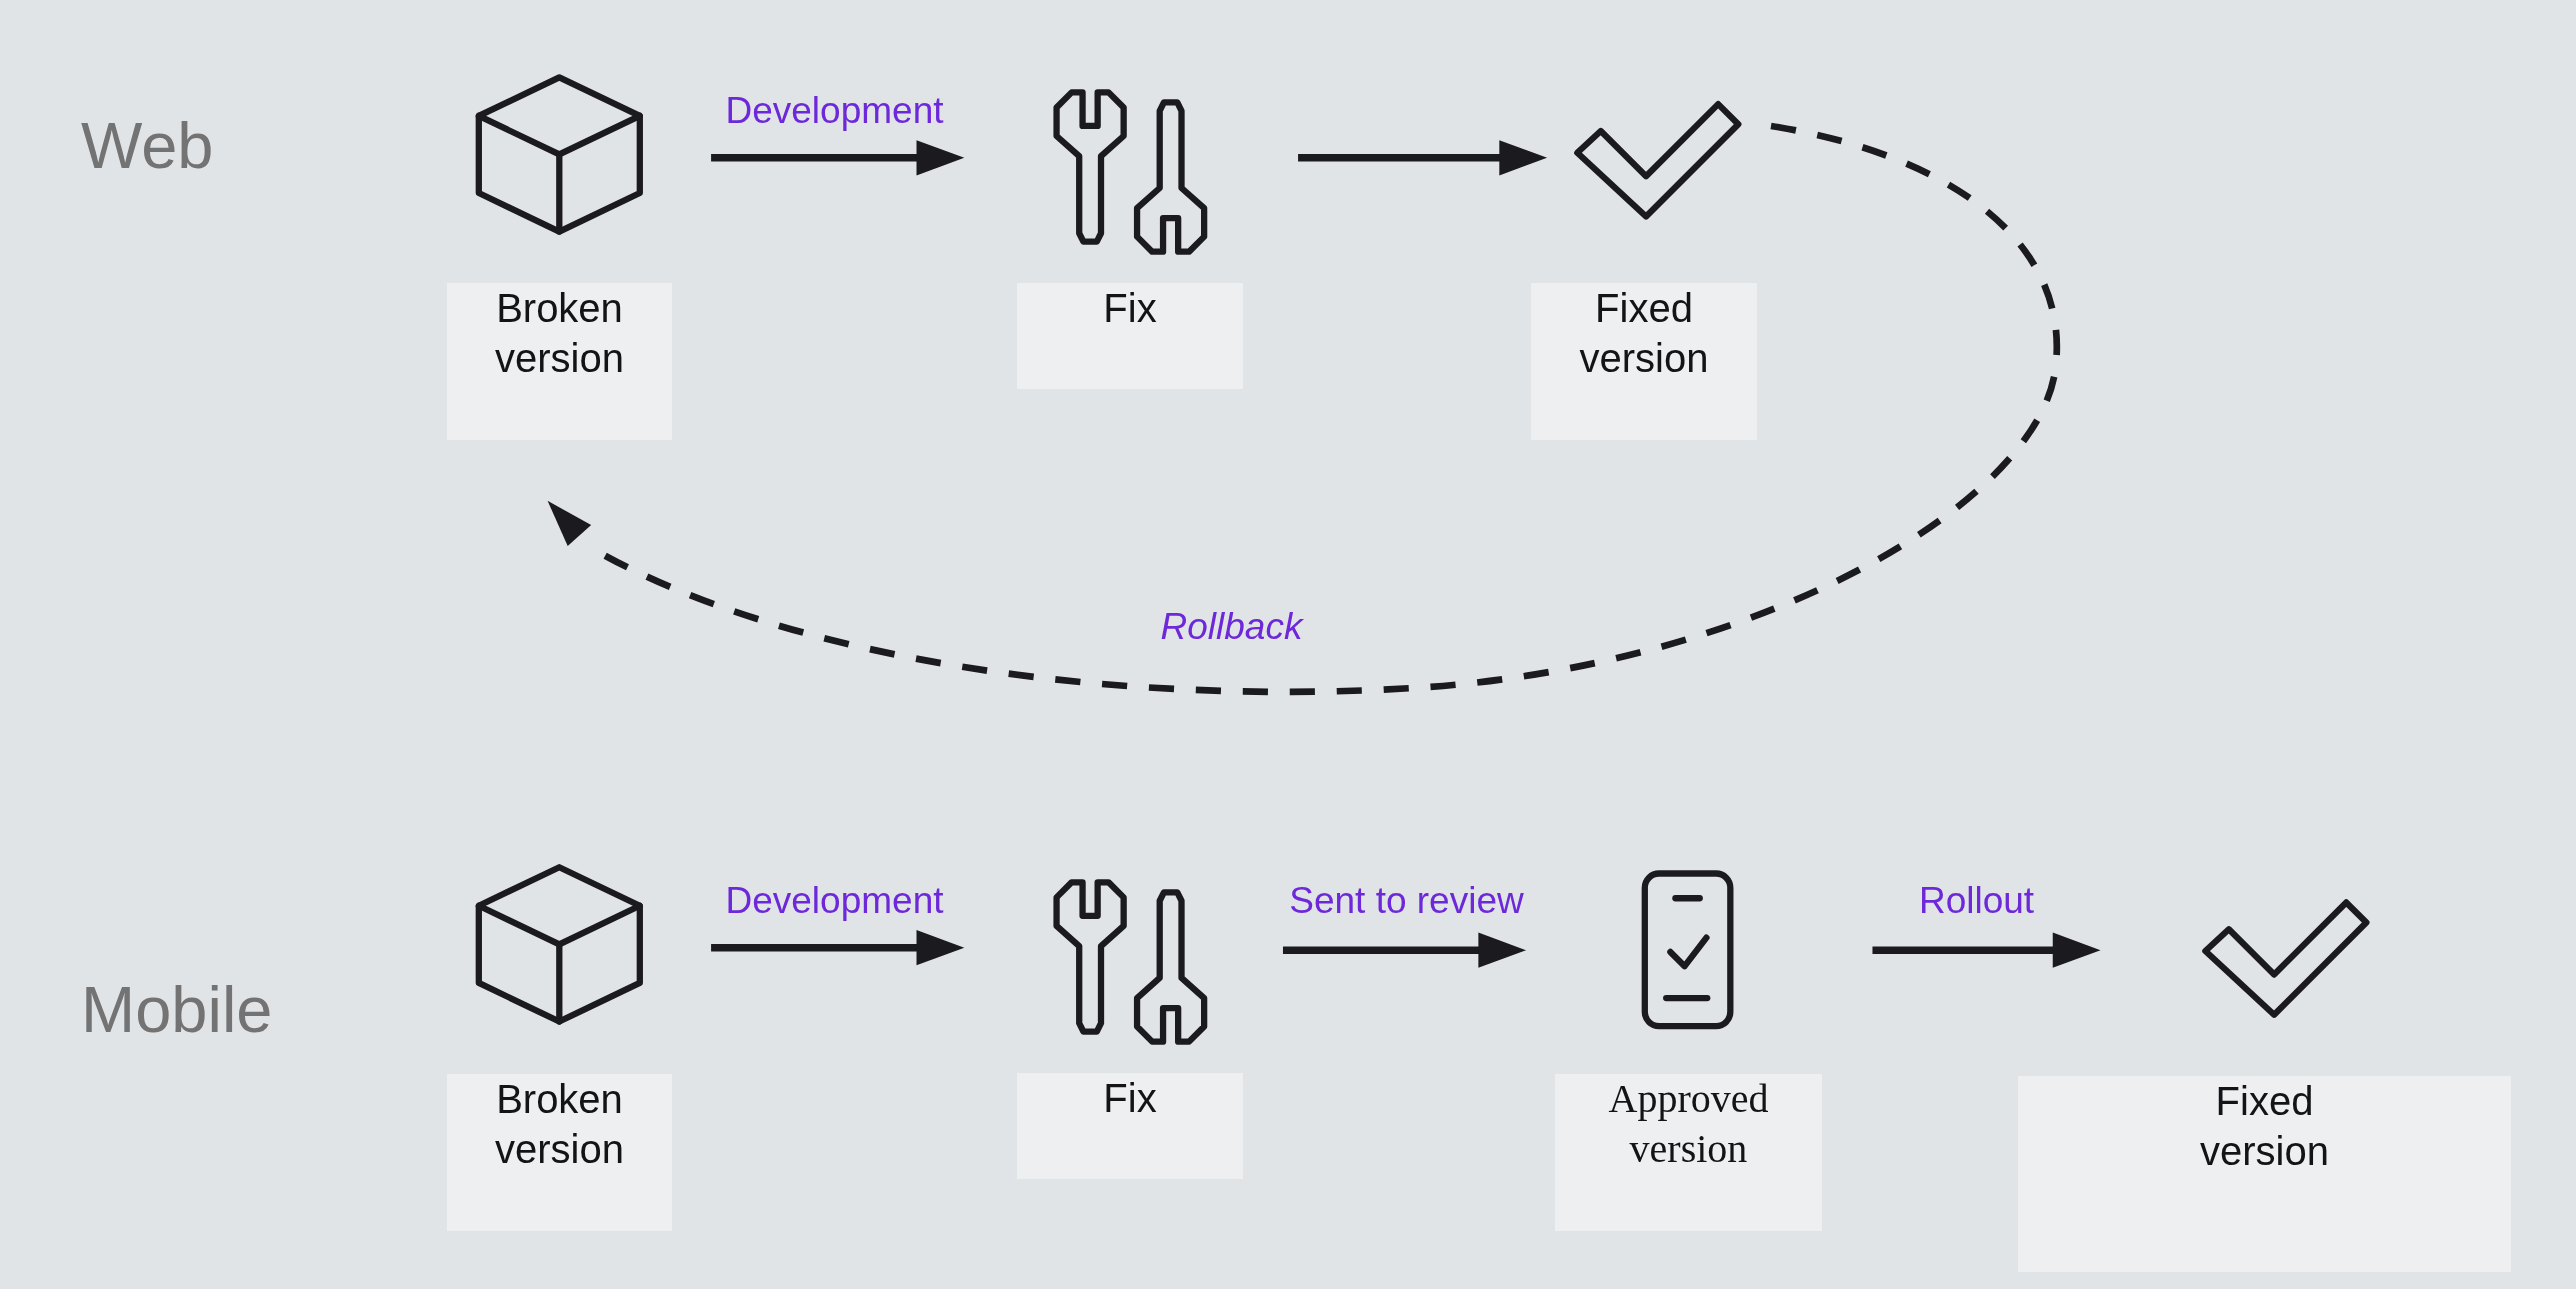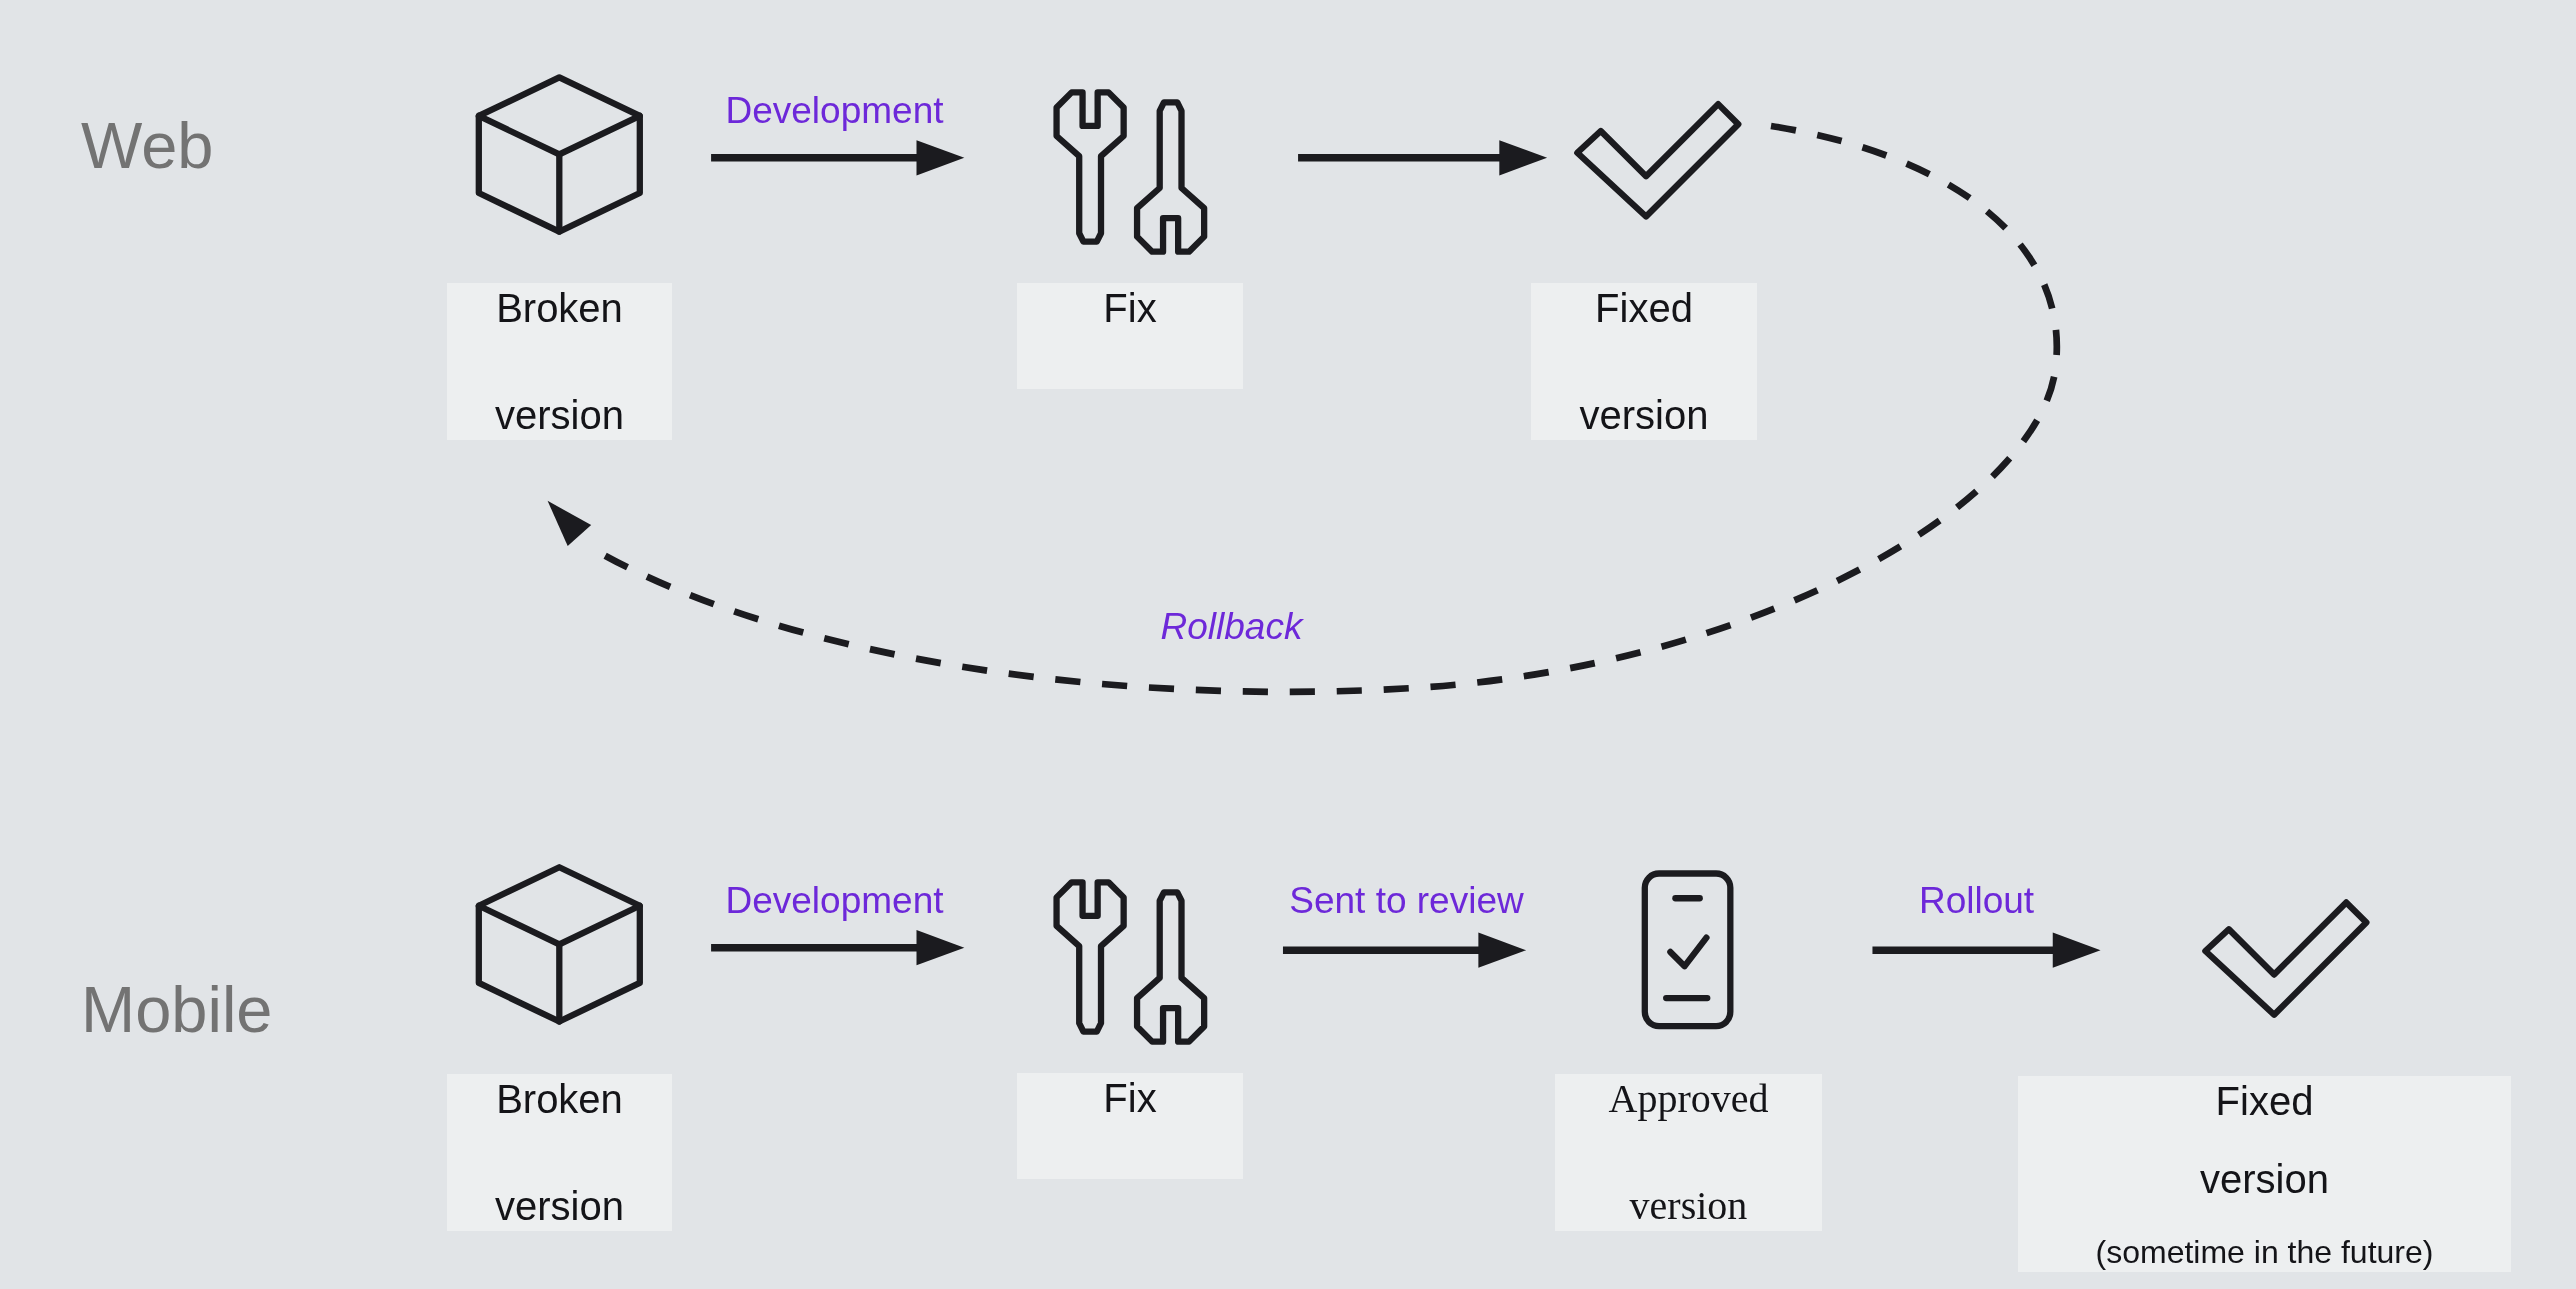--- a/index.html
+++ b/index.html
@@ -28,21 +28,21 @@
     text-align:center;
     color:#6d28d9;
     white-space:nowrap;
   }
   .label-box{
     position:absolute;
     background:#edeff0;
     display:flex;
     flex-direction:column;
     align-items:center;
-    justify-content:space-between;
+    justify-content:flex-start;
     text-align:center;
   }
   .label-box .box-line{
     font-size:40px;
     line-height:50px;
     color:#141418;
   }
   .label-box .box-note{
     font-size:32px;
     line-height:40px;
@@ -171,17 +171,16 @@
   </div>
 
   <div class="label-box" style="left:1555px;top:1074px;width:267px;height:157px;font-family:Liberation Serif, serif;">
     <div class="box-line">Approved</div>
     <div class="box-line">version</div>
   </div>
 
   <div class="label-box" style="left:2018px;top:1076px;width:493px;height:196px;">
     <div class="box-line">Fixed</div>
     <div class="box-line">version</div>
-    <div class="box-note">(sometime in the future)</div>
   </div>
 
 </div>
 
 
 </body></html>

